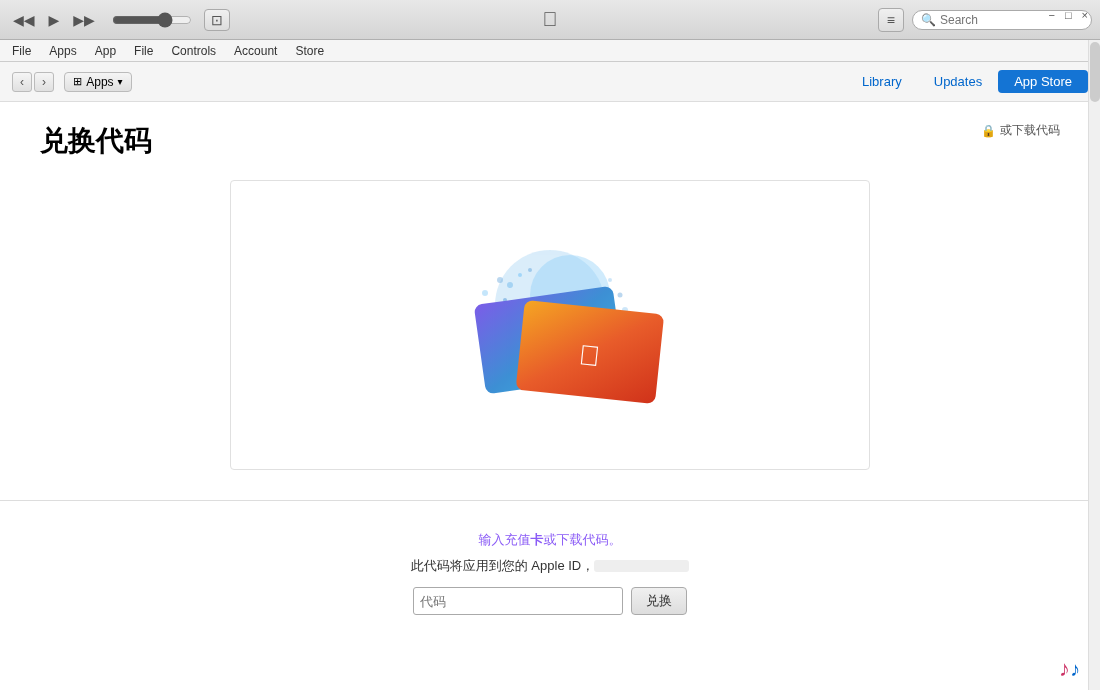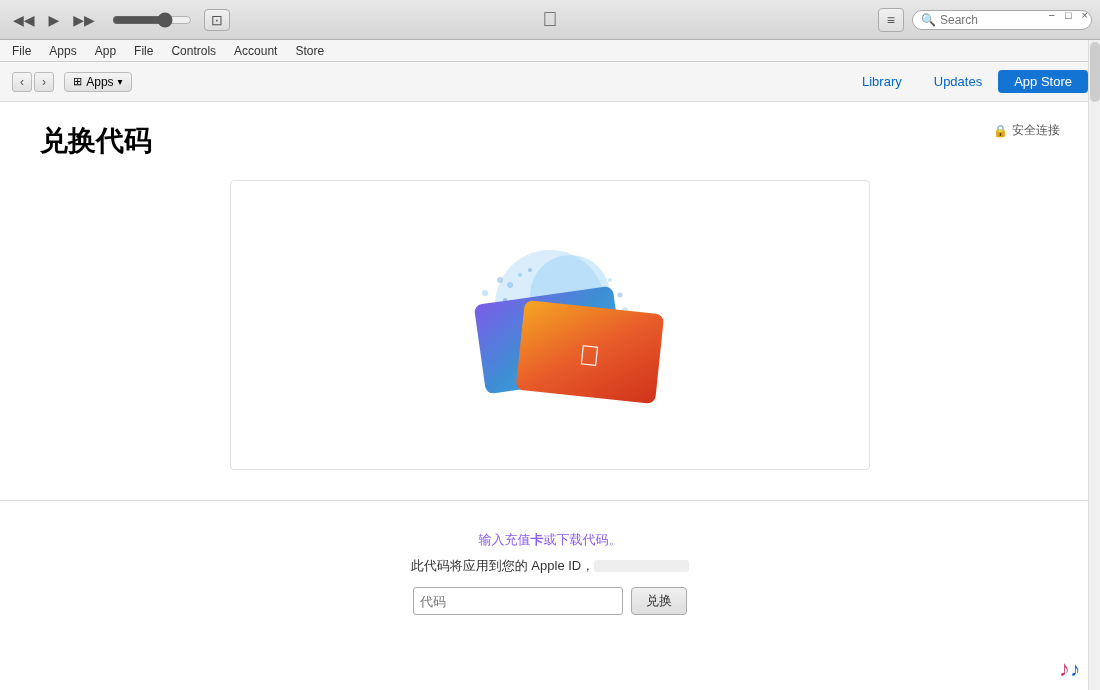--- a/index.html
+++ b/index.html
@@ -370,21 +370,21 @@
     <a class="nav-tab">Updates</a>
     <a class="nav-tab active">App Store</a>
   </div>
 </div>
 
 <div class="main-content">
   <div class="page-header">
     <h1 class="page-title">兑换代码</h1>
     <div class="secure-connection">
       <span>🔒</span>
-      <span>安全连接</span>
+      <span>或下载代码</span>
     </div>
   </div>
 
   <div class="gift-card-container">
     <svg class="gift-cards-svg" viewBox="0 0 280 200" xmlns="http://www.w3.org/2000/svg">
 
       <g opacity="0.7">
 
         <circle cx="140" cy="80" r="55" fill="#4fa8e8" opacity="0.3"></circle>
         <circle cx="160" cy="70" r="40" fill="#5bb8f5" opacity="0.4"></circle>

